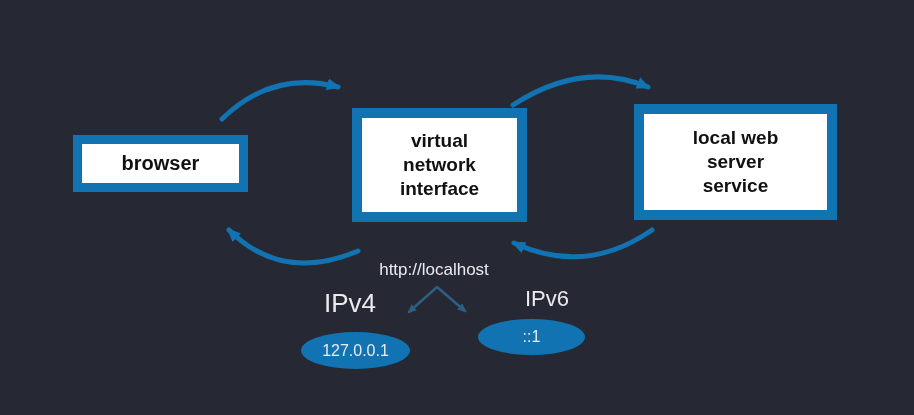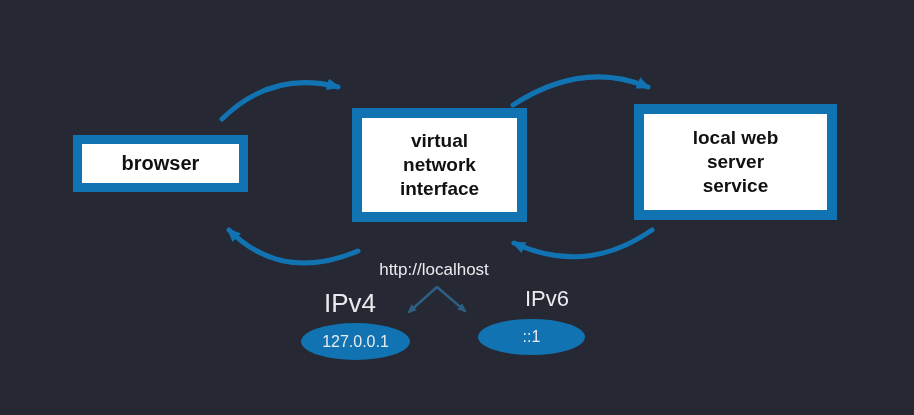--- a/index.html
+++ b/index.html
@@ -103,21 +103,21 @@
     background: var(--accent-blue, #1173b1);
     border-radius: 50%;
     display: flex;
     align-items: center;
     justify-content: center;
     color: var(--label-text, #e9ebee);
     font-size: 16px;
   }
   .pill-ipv4 {
     left: 301px;
-    top: 323px;
+    top: 332px;
     width: 109px;
     height: 37px;
   }
   .pill-ipv6 {
     left: 478px;
     top: 319px;
     width: 107px;
     height: 36px;
   }
 </style>

